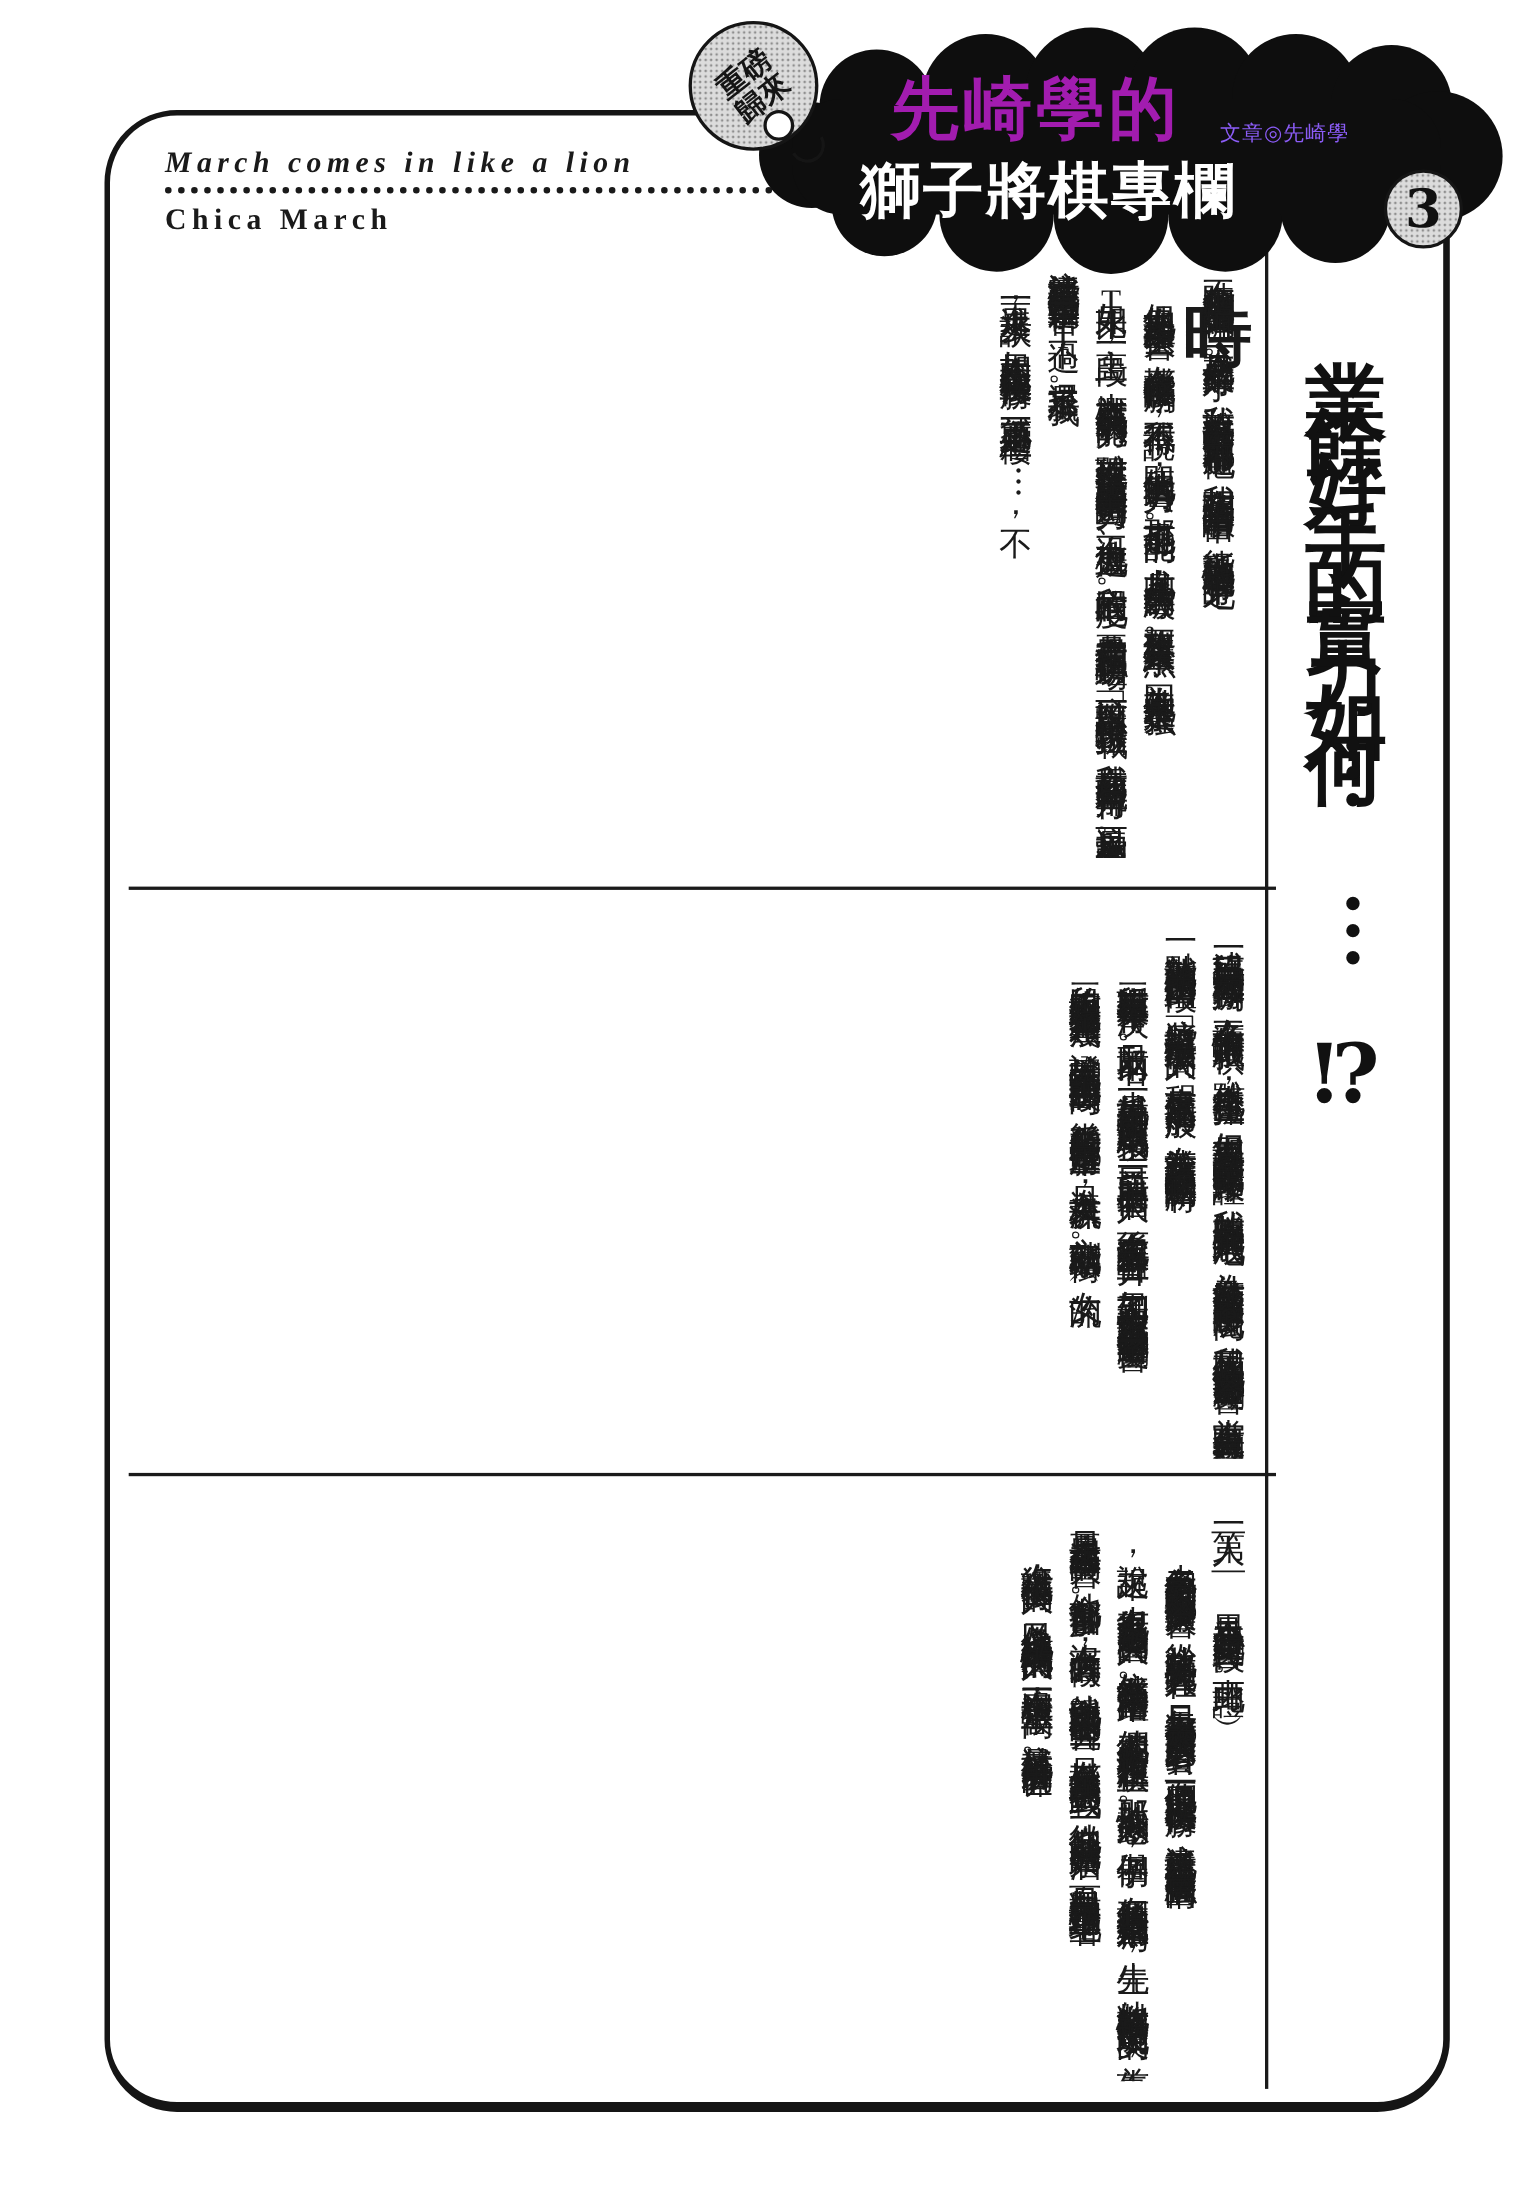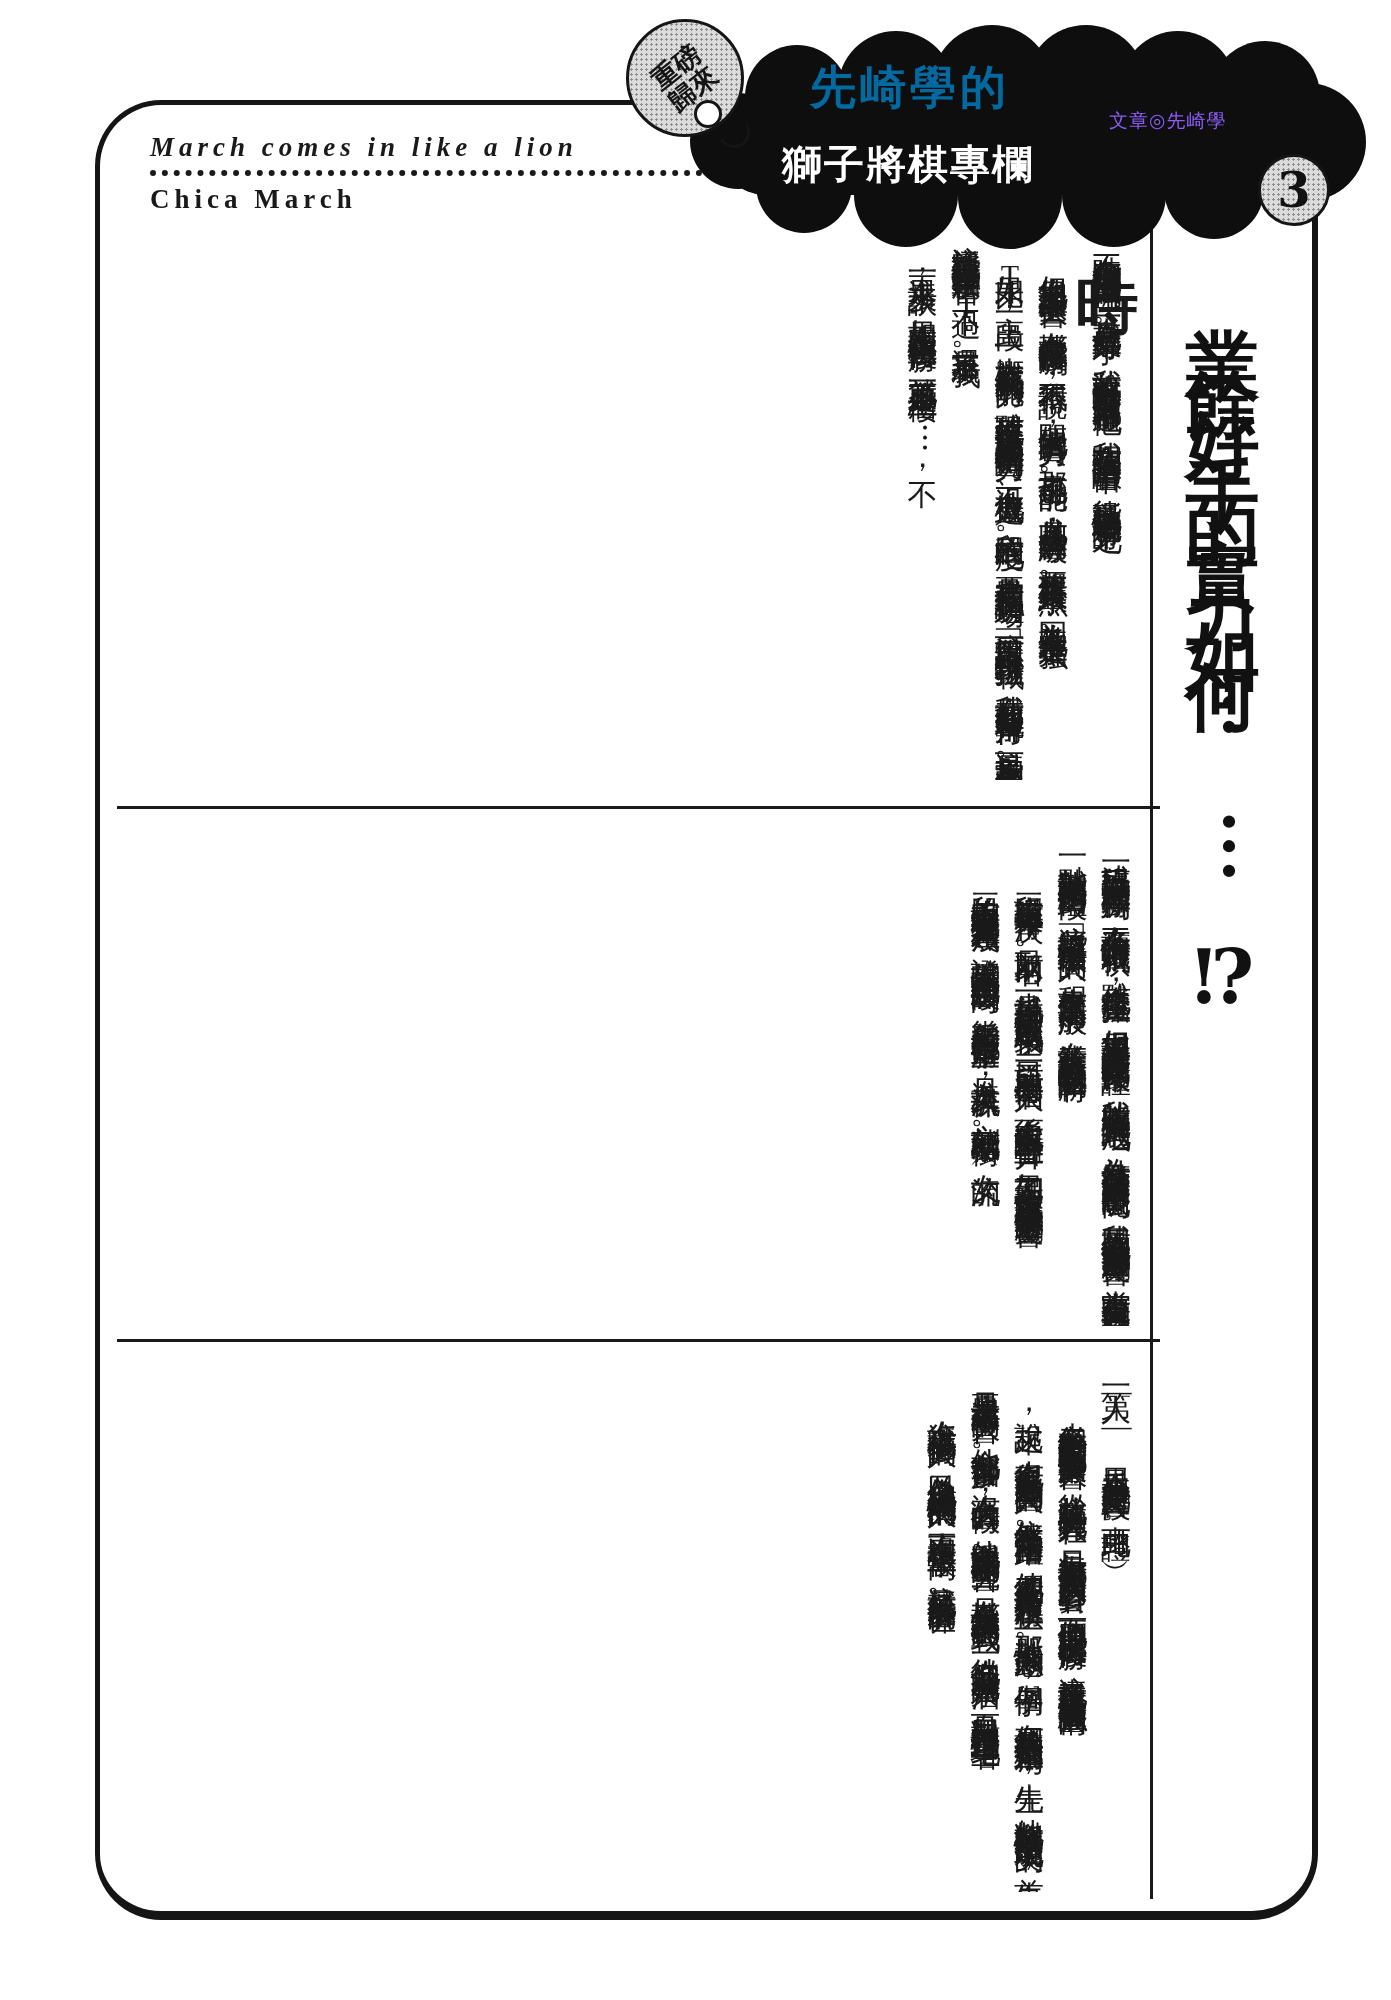--- a/index.html
+++ b/index.html
@@ -32,23 +32,23 @@
   .tail-circle{position:absolute;left:694px;top:100px;width:22px;height:22px;border-radius:50%;
                background:#fff;border:3px solid #151515;z-index:7;}
   .tail-circle-small{position:absolute;left:718px;top:116px;width:26px;height:26px;border-radius:50%;
                border:3px solid #151515;border-top-color:transparent;border-left-color:transparent;
                transform:rotate(15deg);background:transparent;z-index:5;}
 
   
   .cloud{position:absolute;left:690px;top:25px;width:650px;height:215px;z-index:4;}
   .cloud .bump{position:absolute;border-radius:50%;background:#0e0e0e;}
   .cloud .body{position:absolute;left:30px;top:65px;width:590px;height:105px;background:#0e0e0e;border-radius:45px;}
-  .cloud-line1{position:absolute;left:120px;top:32px;font-size:46px;font-weight:700;color:#0369a1;
+  .cloud-line1{position:absolute;left:120px;top:32px;font-size:62px;font-weight:700;color:#a21caf;
                letter-spacing:4px;z-index:5;}
-  .cloud-line2{position:absolute;left:92px;top:112px;font-size:40px;font-weight:700;color:#fff;
+  .cloud-line2{position:absolute;left:92px;top:112px;font-size:55px;font-weight:700;color:#fff;
                letter-spacing:2px;z-index:5;}
   .cloud-credit{position:absolute;left:419px;top:83px;font-size:19px;color:#8b5cf6;
                 letter-spacing:1px;z-index:5;}
 
   
   .badge3{position:absolute;left:1258px;top:154px;width:66px;height:66px;border-radius:50%;
           border:3px solid #151515;z-index:7;display:flex;align-items:center;justify-content:center;
           font-size:48px;font-weight:700;color:#111;font-family:"DejaVu Serif",serif;}
 
   

